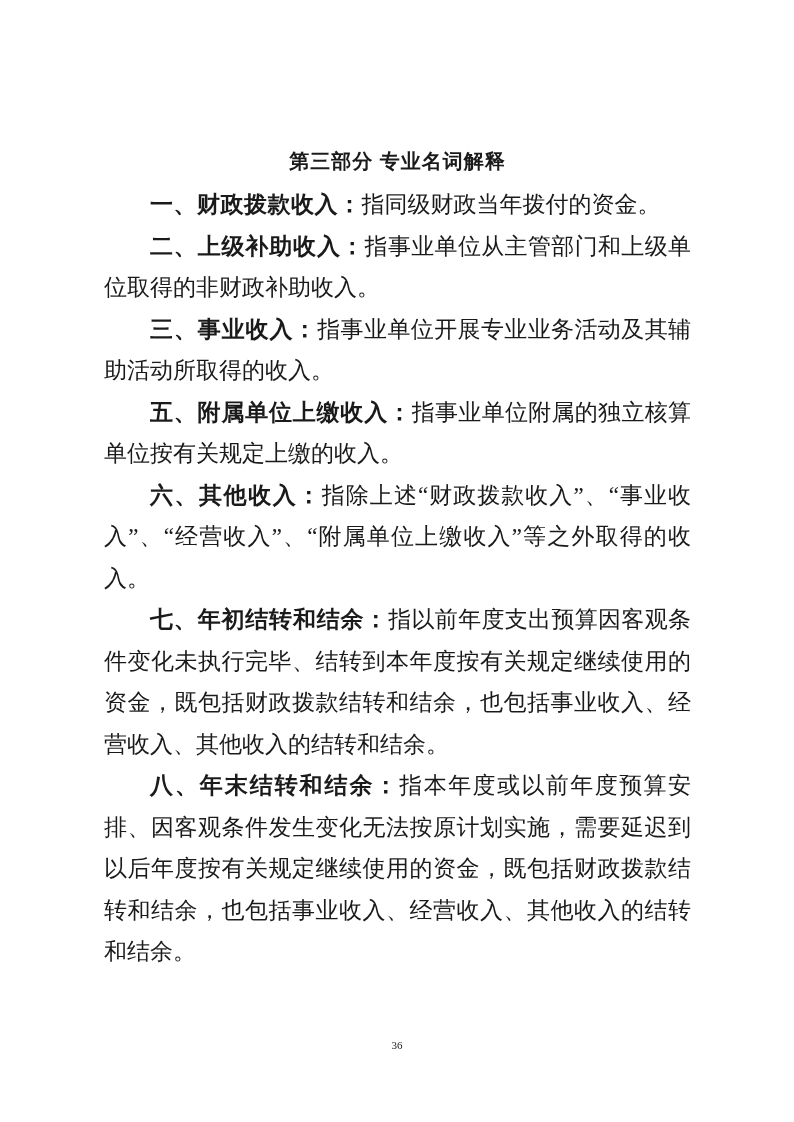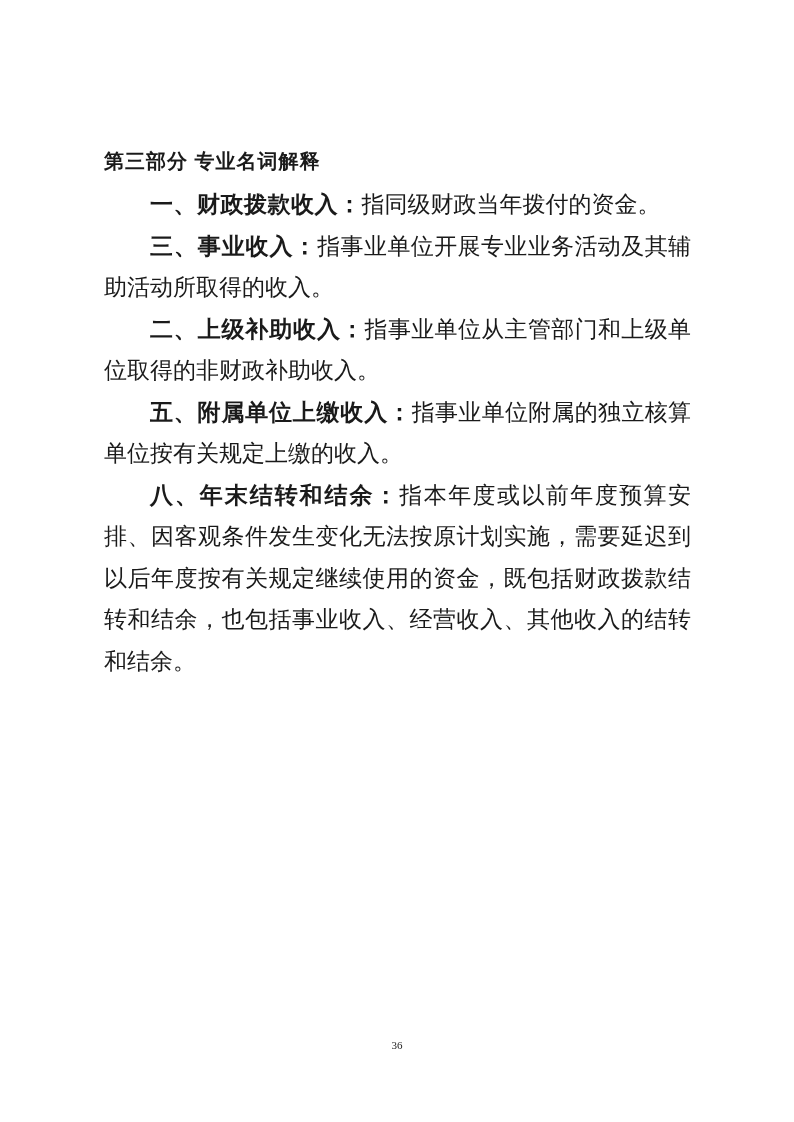--- a/index.html
+++ b/index.html
@@ -18,21 +18,21 @@
     font-family: "Liberation Serif", "DejaVu Serif", serif;
   }
   .content {
     position: absolute;
     left: 104px;
     top: 142px;
     width: 587px;
   }
   .doc-title {
     margin: 0 0 4px 0;
-    text-align: left;
+    text-align: center;
     font-family: "Liberation Sans", "DejaVu Sans", sans-serif;
     font-weight: bold;
     font-size: 20px;
     line-height: 38px;
     letter-spacing: 1px;
   }
   .term-para {
     margin: 0;
     font-size: 23px;
     line-height: 41.5px;
@@ -62,27 +62,29 @@
 </head>
 <body>
 
 <div class="page">
   <div class="content">
 
     <h1 class="doc-title">第三部分 专业名词解释</h1>
 
     <p class="term-para"><span class="term-label">一、财政拨款收入：</span><span class="term-text">指同级财政当年拨付的资金。</span></p>
 
+    <p class="term-para"><span class="term-label">二、上级补助收入：</span><span class="term-text">指事业单位从主管部门和上级单位取得的非财政补助收入。</span></p>
+
     <p class="term-para"><span class="term-label">三、事业收入：</span><span class="term-text">指事业单位开展专业业务活动及其辅助活动所取得的收入。</span></p>
-
-    <p class="term-para"><span class="term-label">二、上级补助收入：</span><span class="term-text">指事业单位从主管部门和上级单位取得的非财政补助收入。</span></p>
 
 
     <p class="term-para"><span class="term-label">五、附属单位上缴收入：</span><span class="term-text">指事业单位附属的独立核算单位按有关规定上缴的收入。</span></p>
 
+    <p class="term-para"><span class="term-label">六、其他收入：</span><span class="term-text">指除上述“财政拨款收入”、“事业收入”、“经营收入”、“附属单位上缴收入”等之外取得的收入。</span></p>
 
+    <p class="term-para"><span class="term-label">七、年初结转和结余：</span><span class="term-text">指以前年度支出预算因客观条件变化未执行完毕、结转到本年度按有关规定继续使用的资金，既包括财政拨款结转和结余，也包括事业收入、经营收入、其他收入的结转和结余。</span></p>
 
     <p class="term-para"><span class="term-label">八、年末结转和结余：</span><span class="term-text">指本年度或以前年度预算安排、因客观条件发生变化无法按原计划实施，需要延迟到以后年度按有关规定继续使用的资金，既包括财政拨款结转和结余，也包括事业收入、经营收入、其他收入的结转和结余。</span></p>
 
   </div>
 
   <div class="page-number">36</div>
 </div>
 
 </body></html>

